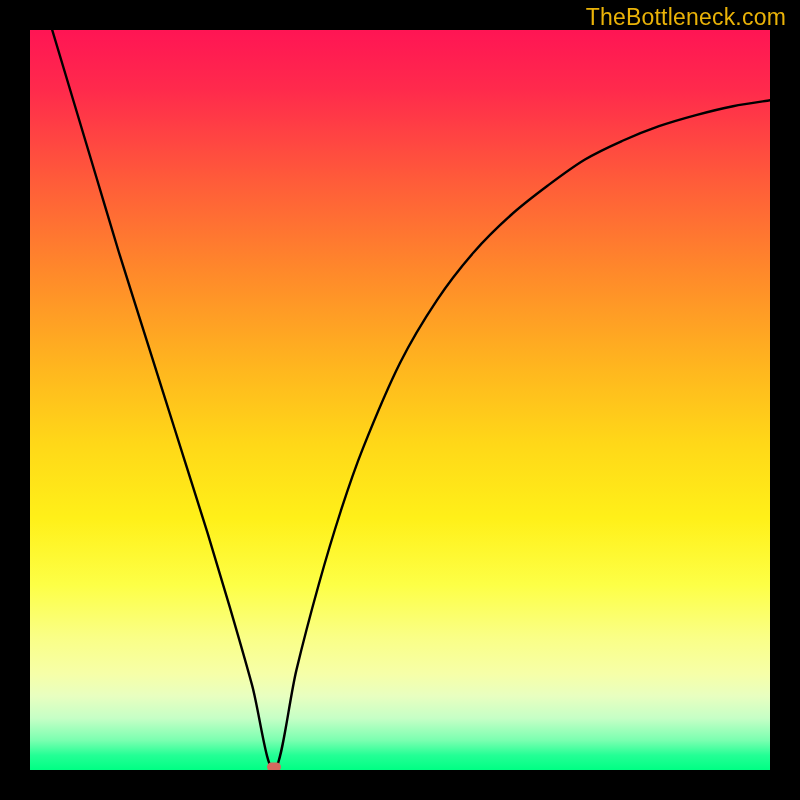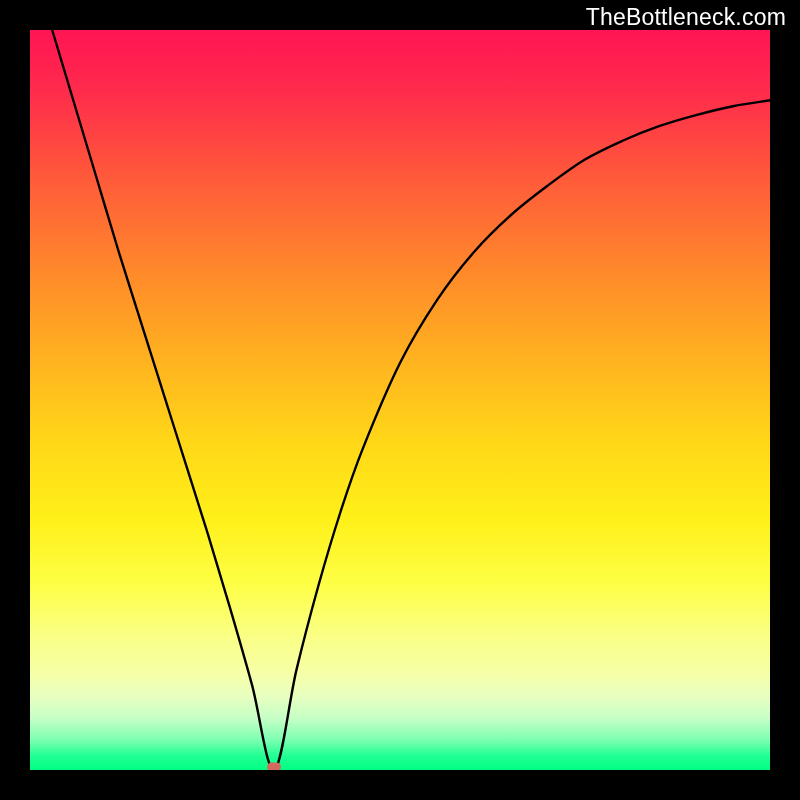--- a/index.html
+++ b/index.html
@@ -14,21 +14,21 @@
   .frame {
     position: relative;
     width: 800px;
     height: 800px;
     background: #000;
   }
   .watermark {
     position: absolute;
     top: 4px;
     right: 14px;
-    color: #ffffff;
+    color: #eab308;
     font-size: 23px;
     font-weight: 400;
     letter-spacing: 0.2px;
     z-index: 10;
   }
   .plot-area {
     position: absolute;
     left: 30px;
     top: 30px;
     width: 740px;

